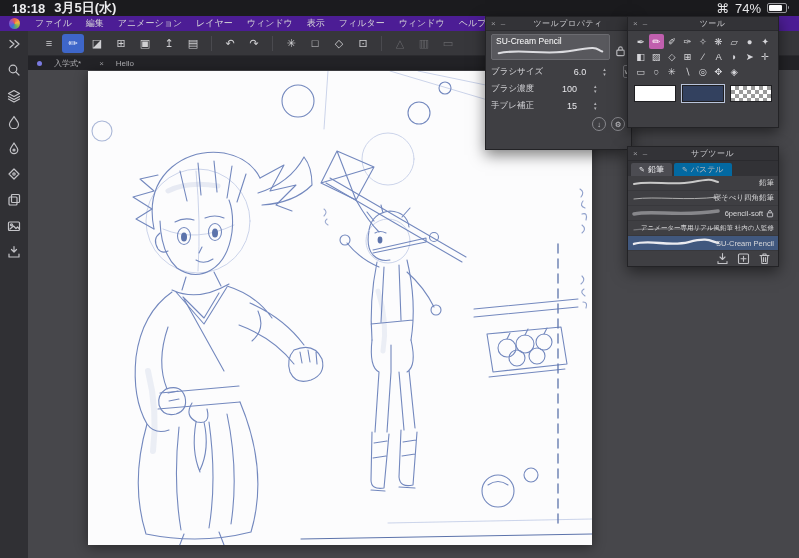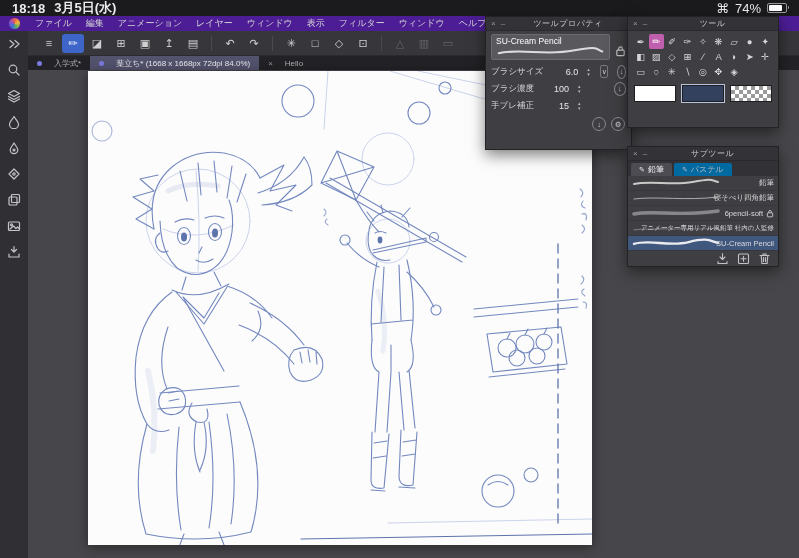--- a/index.html
+++ b/index.html
@@ -57,21 +57,21 @@
   .pt-ctrl{color:#9a9a9e;font-size:8px;}
   .pt-label{flex:1;text-align:center;letter-spacing:.5px;}
 
   
   #tool-prop{left:485px;top:16px;width:147px;height:134px;}
   .brush-row{display:flex;padding:3px 5px 2px;gap:5px;align-items:flex-start;}
   .brush-name-box{flex:1;background:#58585d;border:1px solid #6b6b70;border-radius:2px;padding:1px 4px 2px;min-width:0;}
   .bn-text{font-size:8.5px;color:#fff;display:block;white-space:nowrap;overflow:hidden;}
   .stroke-prev{display:block;width:100%;height:11px;}
   .lock-wrap{margin-top:9px;}
-  .param-row{display:flex;align-items:center;height:17px;padding:0 5px;gap:9px;font-size:8.5px;}
+  .param-row{display:flex;align-items:center;height:17px;padding:0 5px;gap:17px;font-size:8.5px;}
   .p-label{color:#d4d4d8;flex:1;white-space:nowrap;}
   .p-value{font-size:9px;color:#e8e8ec;text-align:right;min-width:26px;}
   .stepper{display:flex;flex-direction:column;line-height:4.5px;font-size:5px;color:#b4b4b8;width:7px;}
   .drop-btn{width:11px;height:11px;border:1px solid #77777c;border-radius:2px;font-size:7px;display:flex;
     align-items:center;justify-content:center;color:#ccc;}
   .circ-btn{width:12px;height:12px;border:1px solid #88888d;border-radius:50%;font-size:7.5px;display:flex;
     align-items:center;justify-content:center;color:#cfcfd3;}
   .mini-slider{width:44px;height:10px;background:#2c2c30;border:1px solid #515156;border-radius:2px;position:relative;}
   .mini-slider::after{content:"";position:absolute;left:55%;top:1px;bottom:1px;width:6px;background:#7a7a80;border-radius:1px;}
   .chev{color:#9a9a9e;font-size:9px;width:12px;text-align:center;}
@@ -160,24 +160,20 @@
     <span class="tb-sep"></span>
     <span class="tbtn disabled">△</span>
     <span class="tbtn disabled">▥</span>
     <span class="tbtn disabled">▭</span>
   </div>
 
   <div class="tabbar">
     <div class="tab">
       <span class="tab-dot"></span>
       <span>入学式*</span>
-    </div>
-    <div class="tab active">
-      <span class="tab-dot"></span>
-      <span>葉立ち* (1668 x 1668px 72dpi 84.0%)</span>
     </div>
     <div class="tab">
       <span class="tab-close">×</span>
       <span>Hello</span>
     </div>
   </div>
 
   <div class="sidebar">
     <span class="side-btn">
       <svg width="14" height="14" viewBox="0 0 14 14">

